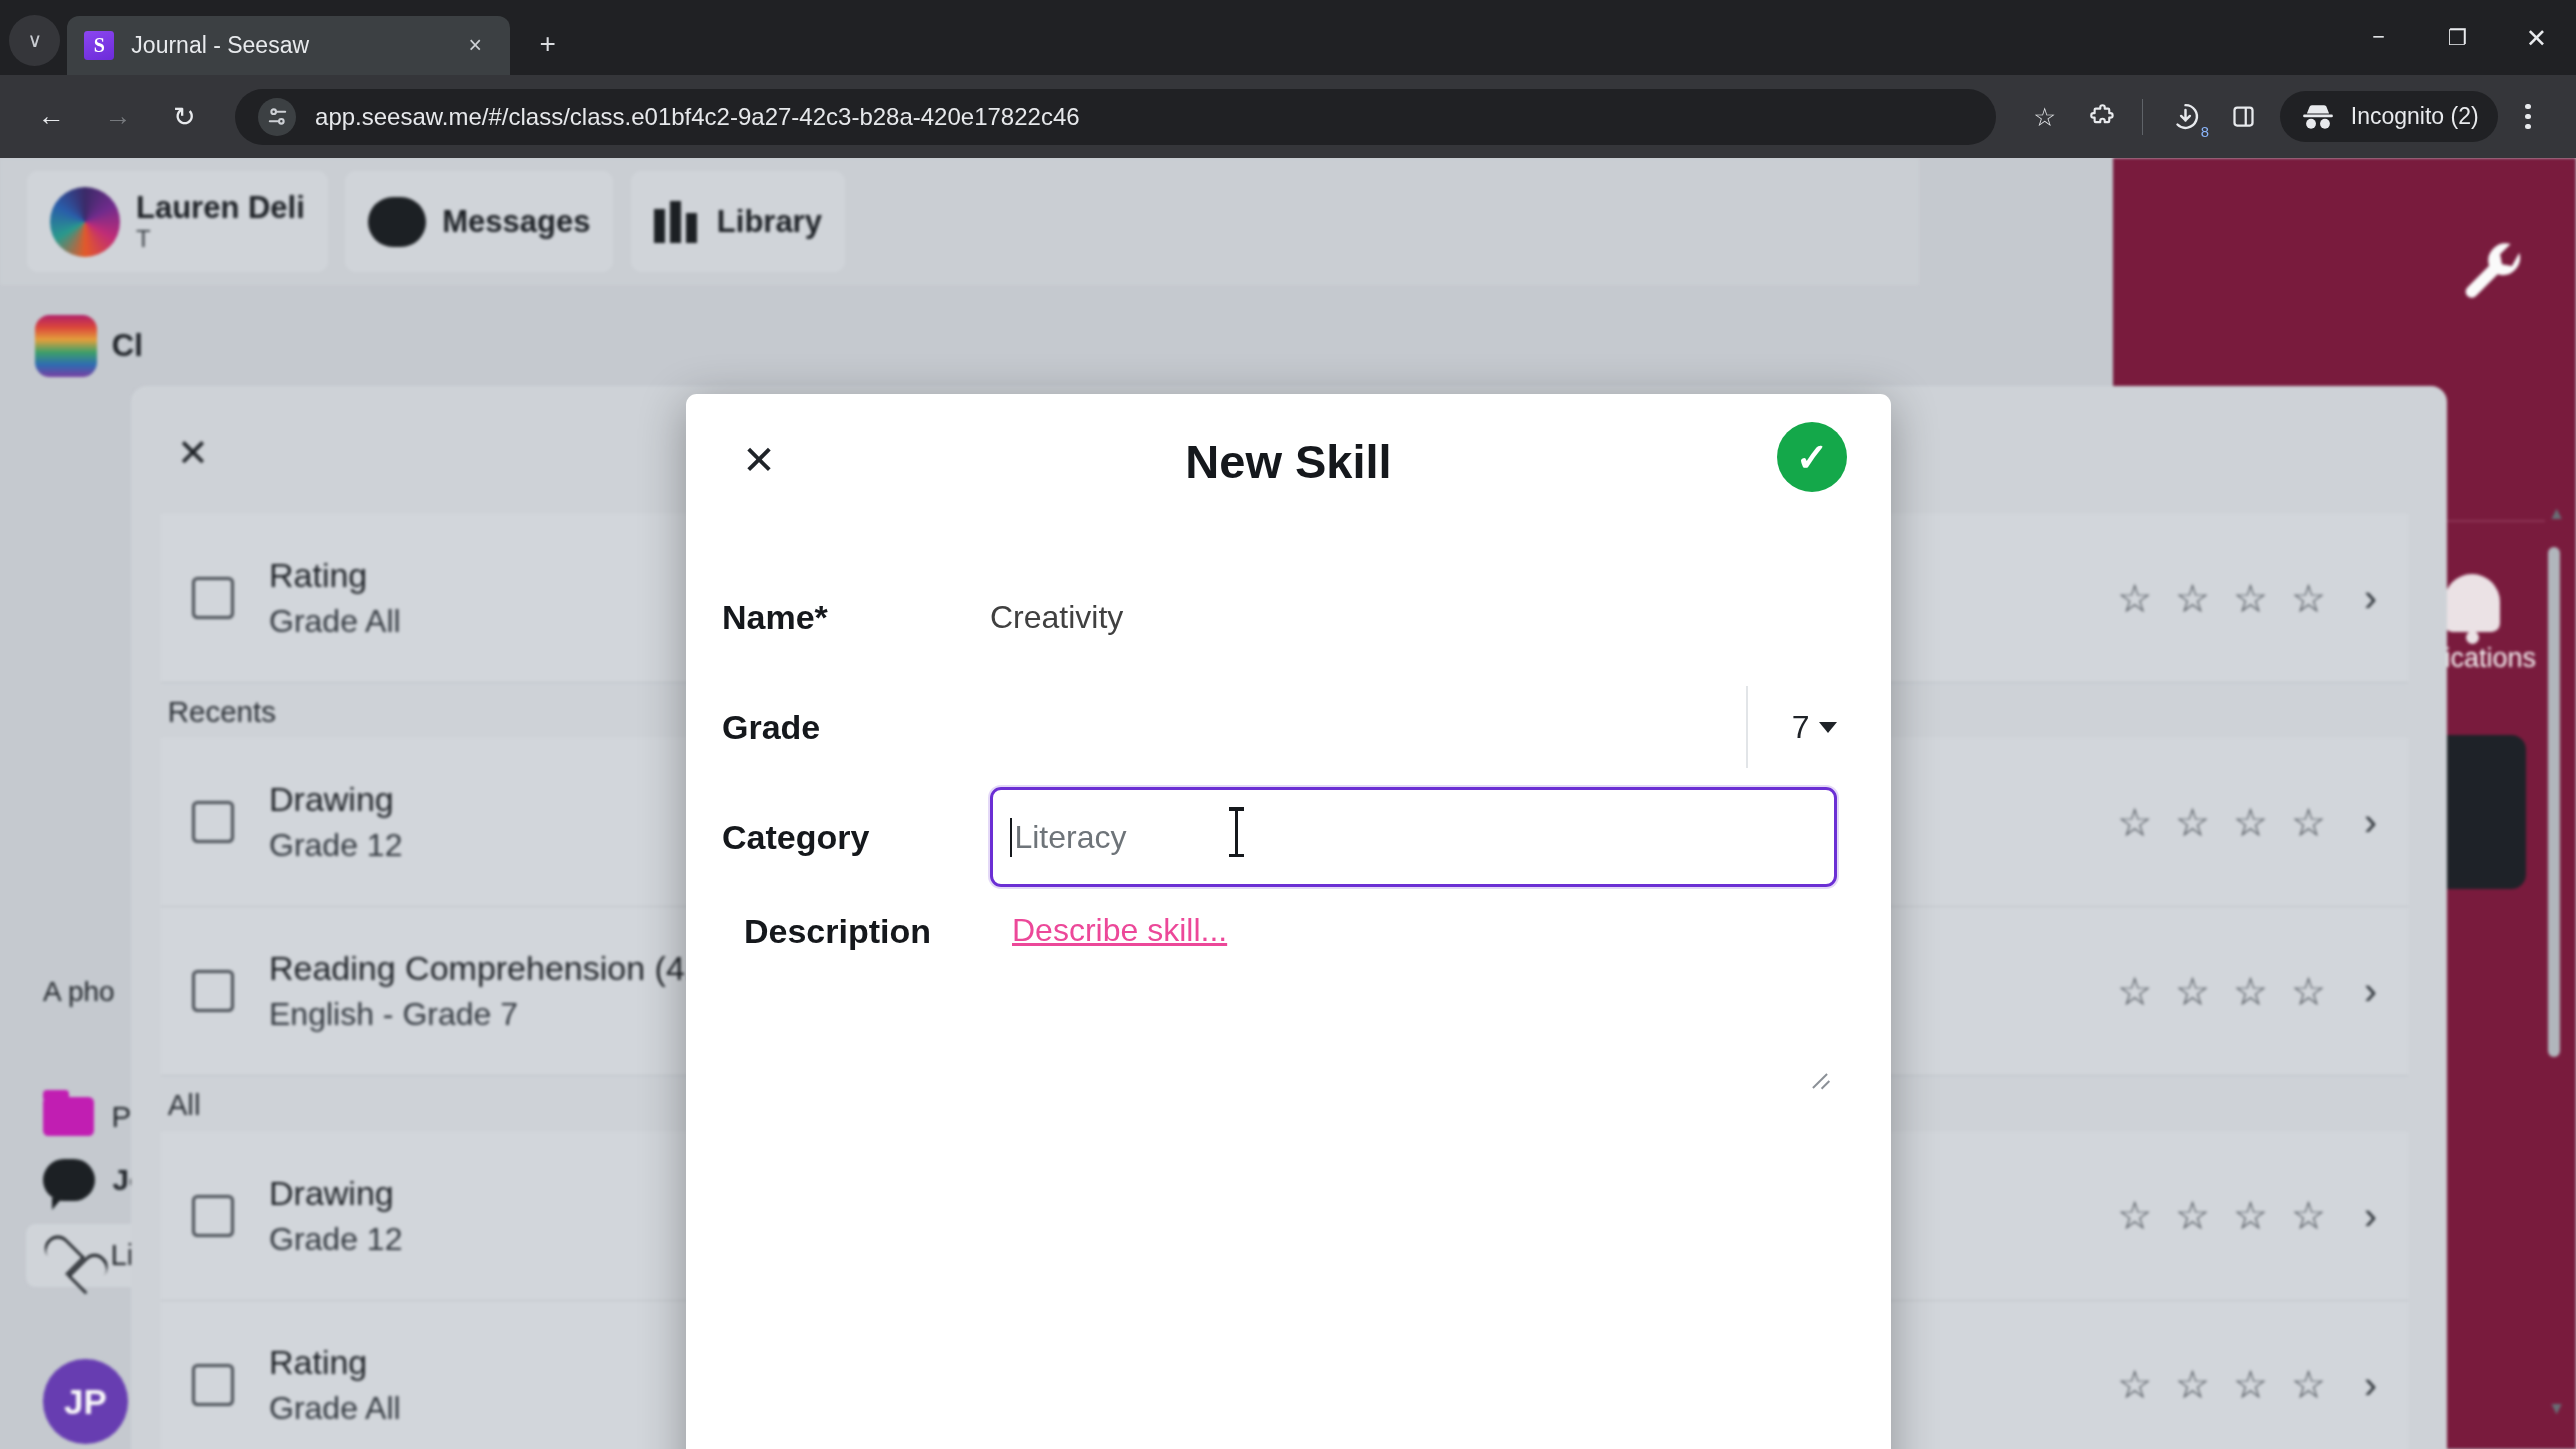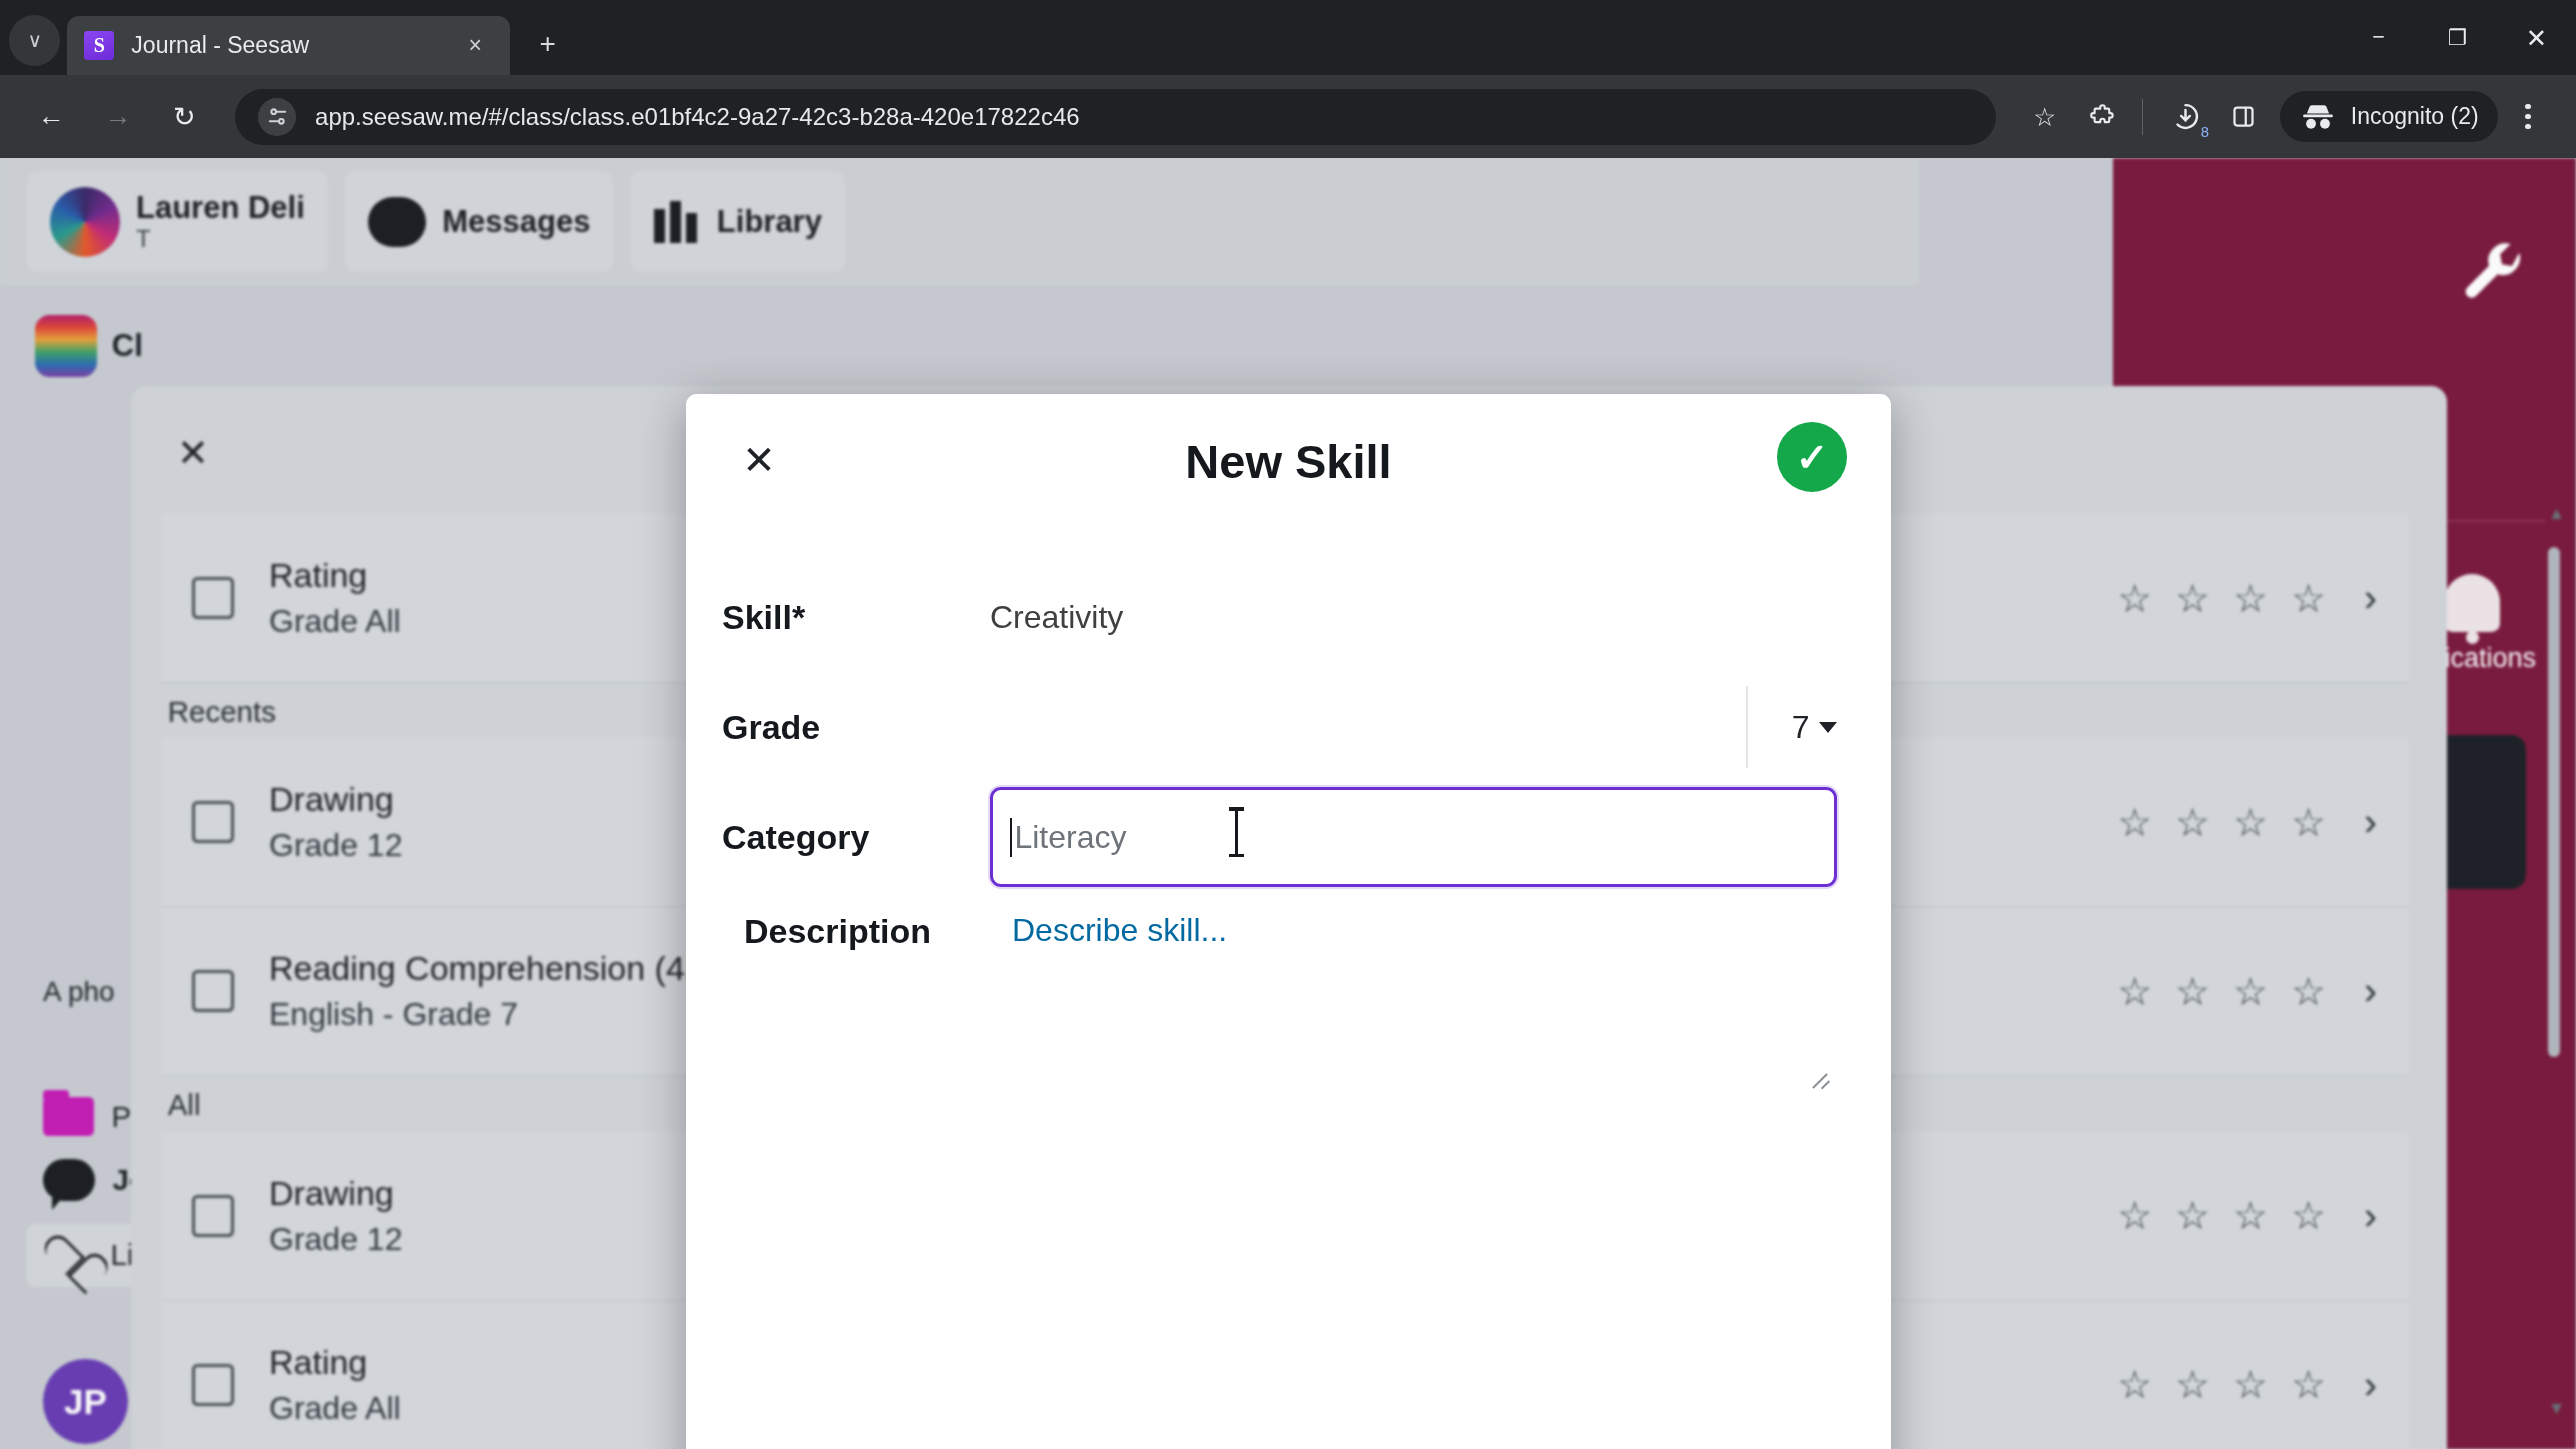--- a/index.html
+++ b/index.html
@@ -242,21 +242,21 @@
   .modal-title { font-size: 47px; font-weight: 700; color:#15181c; }
   .modal-confirm {
     position:absolute; right: 44px; top: 28px; width: 70px; height:70px; border-radius: 35px;
     background:#14a84a; display:flex;align-items:center;justify-content:center;
     color:#fff; font-size: 39px; font-weight:700;
   }
   .form { padding: 34px 54px 0 36px; flex:1; }
   .frow { display:flex; align-items:center; min-height: 110px; }
   .flabel { width: 268px; font-size: 34px; color:#15181c; font-weight: 700; flex:0 0 auto;}
   .fvalue { font-size: 32px; color:#404040; }
-  .fvalue.ph { color:#0369a1; }
+  .fvalue.ph { color:#ec4899;text-decoration:underline; }
   .finput {
     flex:1; height: 100px; border: 3.4px solid #6b2fd4; border-radius: 11px;
     display:flex; align-items:center; padding: 0 17.4px; position:relative;
     box-shadow: 0 0 0 2px rgba(107,47,212,0.18);
   }
   .caret { width: 2px; height: 39px; background:#15181c; margin-right: 2px; }
   .finput .ph { font-size: 32px; color:#6e7479; }
   .text-cursor {
     position:absolute; left: 236px; top: 17.4px; width: 14.8px; height: 50px;
     pointer-events:none;
@@ -517,21 +517,21 @@
     <div class="overlay"></div>
     <div class="modal">
       <div class="modal-head">
         <div class="modal-close">✕</div>
         <div class="modal-title">New Skill</div>
         <div class="modal-confirm">✓</div>
       </div>
 
       <div class="form">
         <div class="frow">
-          <div class="flabel">Skill*</div>
+          <div class="flabel">Name*</div>
           <div class="fvalue">Creativity</div>
         </div>
 
 
         <div class="frow">
           <div class="flabel">Grade</div>
           <div class="grade-box">
             <span class="grade-val">7</span>
             <span class="grade-caret"></span>
           </div>

